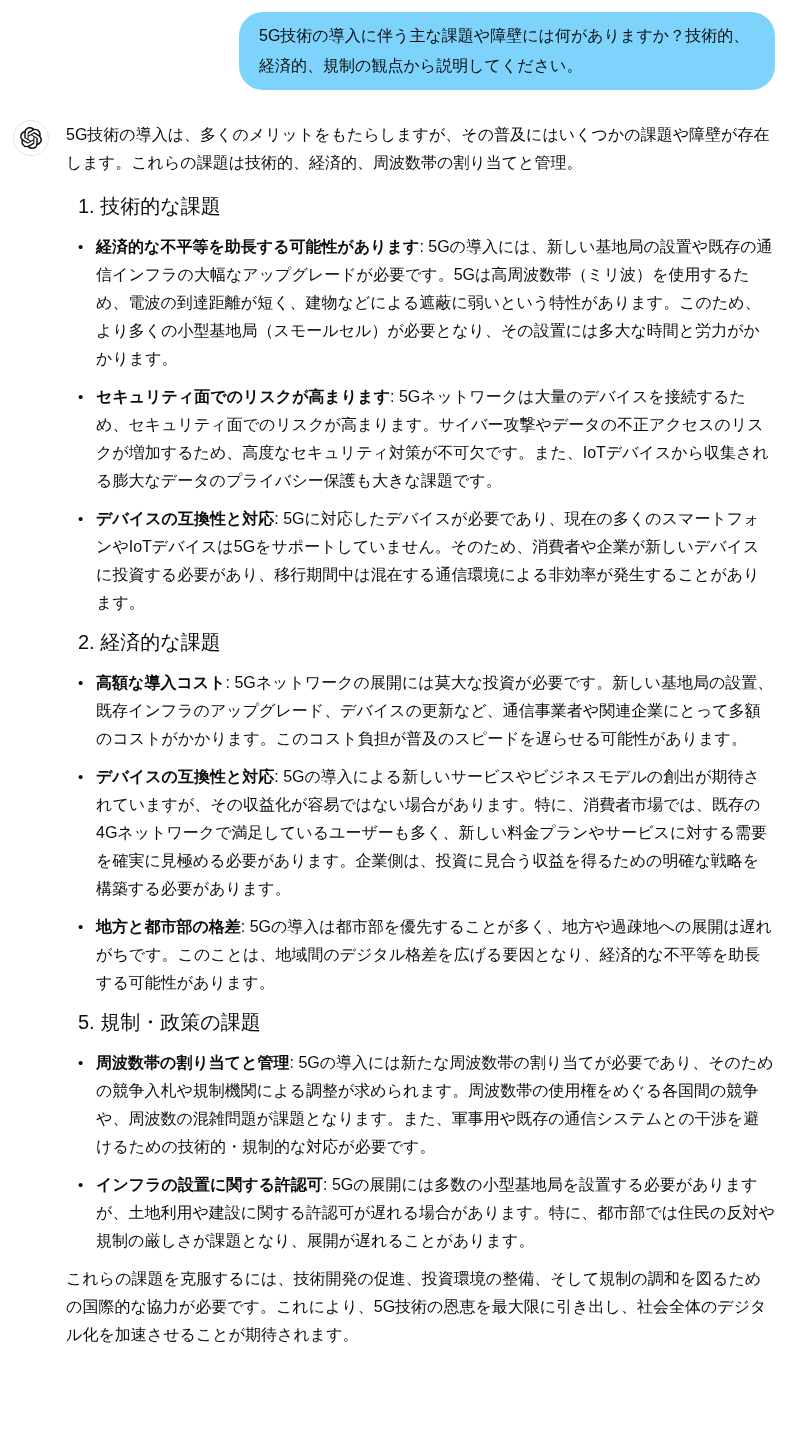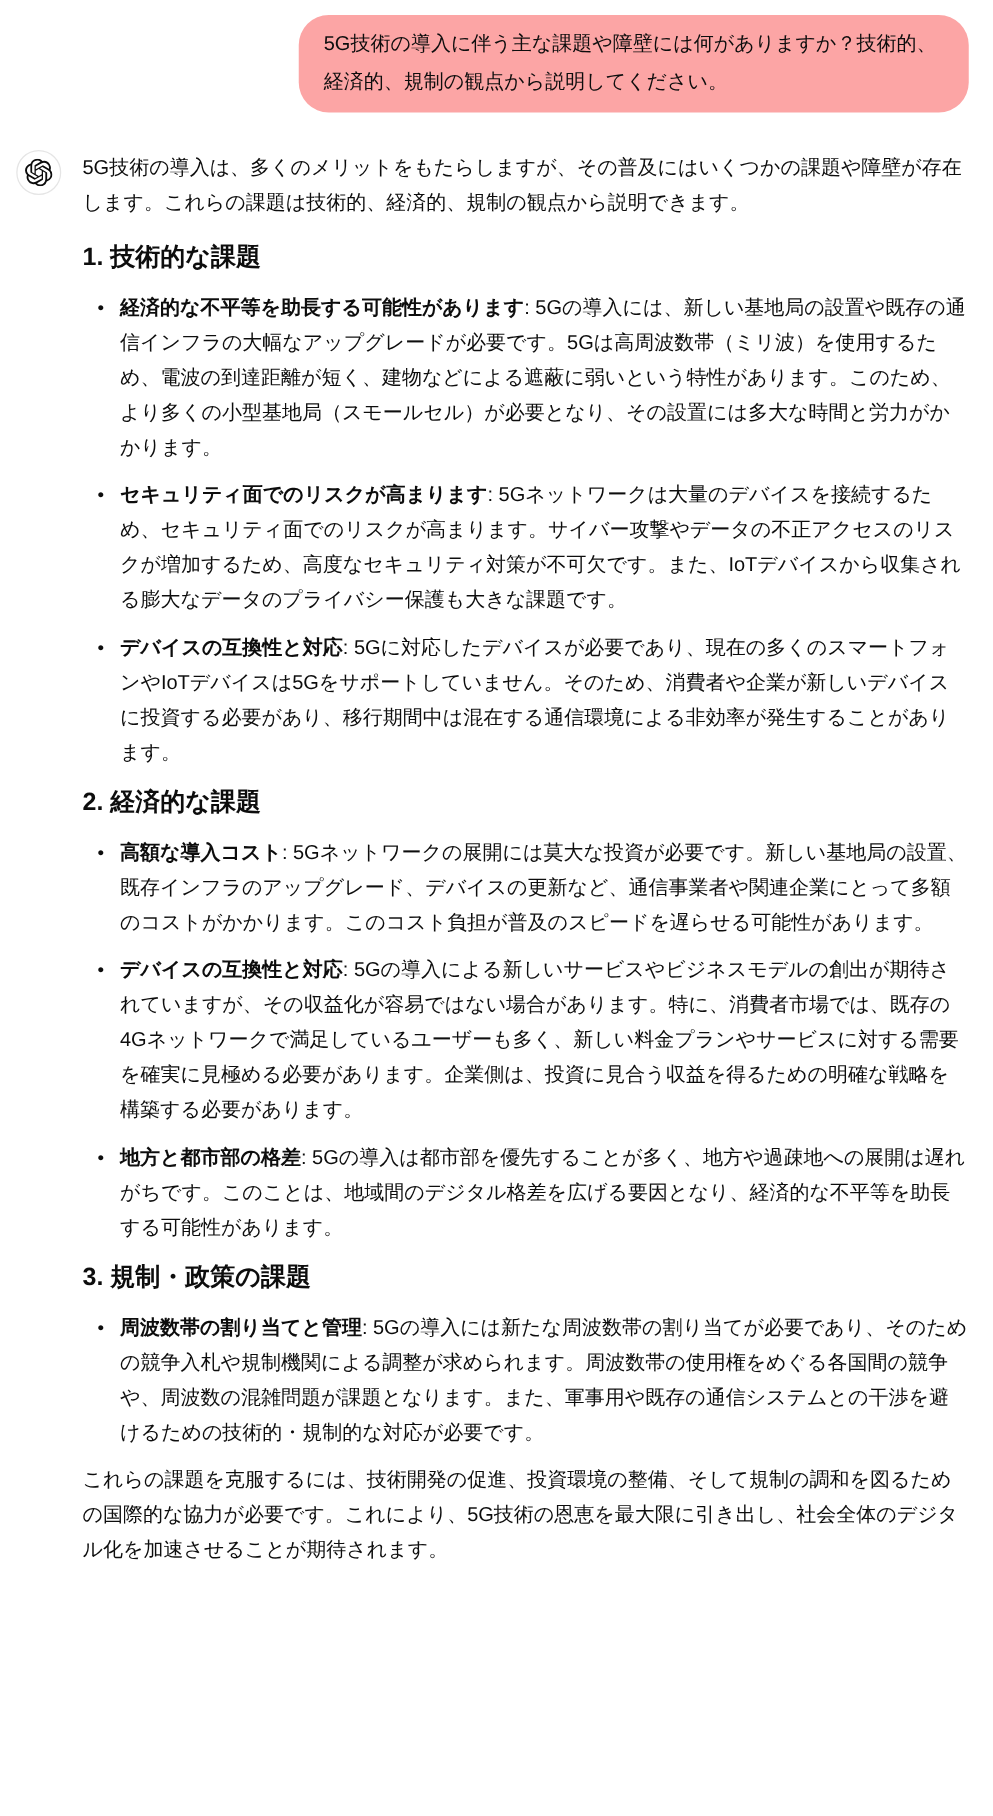--- a/index.html
+++ b/index.html
@@ -15,21 +15,21 @@
   }
   .page { width: 794px; min-height: 1453px; padding: 0; }
 
   
   .user-row {
     display: flex;
     justify-content: flex-end;
     padding: 12px 19px 0 120px;
   }
   .user-bubble {
-    background: #fca5a5;
+    background: #7dd3fc;
     border-radius: 24px;
     padding: 9px 20px;
     max-width: 536px;
     line-height: 30px;
     color: #0d0d0d;
   }
 
   
   .assistant-row {
     display: flex;
@@ -52,22 +52,22 @@
   .avatar svg { width: 22px; height: 22px; display: block; }
 
   .content { flex: 1; min-width: 0; }
 
   .content p { margin: 0 0 14px; }
   .content p.intro { margin-top: 3px; }
 
   .content h3 {
     font-size: 20px;
     line-height: 30px;
-    font-weight: 700;
-    margin: 10px 0 12px;
+    font-weight: 400;
+    margin: 10px 12px 12px;
   }
 
   .content ul {
     list-style: none;
     margin: 0 0 8px;
     padding: 0 0 0 30px;
   }
   .content li {
     position: relative;
     margin-bottom: 10px;
@@ -100,21 +100,21 @@
     <div class="avatar">
       <span>
         <svg viewBox="0 0 24 24" fill="#0d0d0d" xmlns="http://www.w3.org/2000/svg" aria-hidden="true">
           <path d="M22.2819 9.8211a5.9847 5.9847 0 0 0-.5157-4.9108 6.0462 6.0462 0 0 0-6.5098-2.9A6.0651 6.0651 0 0 0 4.9807 4.1818a5.9847 5.9847 0 0 0-3.9977 2.9 6.0462 6.0462 0 0 0 .7427 7.0966 5.98 5.98 0 0 0 .511 4.9107 6.051 6.051 0 0 0 6.5146 2.9001A5.9847 5.9847 0 0 0 13.2599 24a6.0557 6.0557 0 0 0 5.7718-4.2058 5.9894 5.9894 0 0 0 3.9977-2.9001 6.0557 6.0557 0 0 0-.7475-7.073zm-9.022 12.6081a4.4755 4.4755 0 0 1-2.8764-1.0408l.1419-.0804 4.7783-2.7582a.7948.7948 0 0 0 .3927-.6813v-6.7369l2.02 1.1686a.071.071 0 0 1 .038.052v5.5826a4.504 4.504 0 0 1-4.4945 4.4944zm-9.6607-4.1254a4.4708 4.4708 0 0 1-.5346-3.0137l.142.0852 4.783 2.7582a.7712.7712 0 0 0 .7806 0l5.8428-3.3685v2.3324a.0804.0804 0 0 1-.0332.0615L9.74 19.9502a4.4992 4.4992 0 0 1-6.1408-1.6464zM2.3408 7.8956a4.485 4.485 0 0 1 2.3655-1.9728V11.6a.7664.7664 0 0 0 .3879.6765l5.8144 3.3543-2.0201 1.1685a.0757.0757 0 0 1-.071 0l-4.8303-2.7865A4.504 4.504 0 0 1 2.3408 7.8956zm16.5963 3.8558L13.1038 8.364 15.1192 7.2a.0757.0757 0 0 1 .071 0l4.8303 2.7913a4.4944 4.4944 0 0 1-.6765 8.1042v-5.6772a.79.79 0 0 0-.407-.667zm2.0107-3.0231l-.142-.0852-4.7735-2.7818a.7759.7759 0 0 0-.7854 0L9.409 9.2297V6.8974a.0662.0662 0 0 1 .0284-.0615l4.8303-2.7866a4.4992 4.4992 0 0 1 6.6802 4.66zM8.3065 12.863l-2.02-1.1638a.0804.0804 0 0 1-.038-.0567V6.0742a4.4992 4.4992 0 0 1 7.3757-3.4537l-.142.0805L8.704 5.459a.7948.7948 0 0 0-.3927.6813zm1.0976-2.3654l2.602-1.4998 2.6069 1.4998v2.9994l-2.5974 1.4997-2.6067-1.4997z"></path>
         </svg>
       </span>
     </div>
 
     <div class="content">
 
-      <p class="intro">5G技術の導入は、多くのメリットをもたらしますが、その普及にはいくつかの課題や障壁が存在します。これらの課題は技術的、経済的、規制の観点から説明できます。</p>
+      <p class="intro">5G技術の導入は、多くのメリットをもたらしますが、その普及にはいくつかの課題や障壁が存在します。これらの課題は技術的、経済的、周波数帯の割り当てと管理。</p>
 
       <h3>1. 技術的な課題</h3>
       <ul>
         <li>
           <span class="b">経済的な不平等を助長する可能性があります</span><span>: 5Gの導入には、新しい基地局の設置や既存の通信インフラの大幅なアップグレードが必要です。5Gは高周波数帯（ミリ波）を使用するため、電波の到達距離が短く、建物などによる遮蔽に弱いという特性があります。このため、より多くの小型基地局（スモールセル）が必要となり、その設置には多大な時間と労力がかかります。</span>
         </li>
         <li>
           <span class="b">セキュリティ面でのリスクが高まります</span><span>: 5Gネットワークは大量のデバイスを接続するため、セキュリティ面でのリスクが高まります。サイバー攻撃やデータの不正アクセスのリスクが増加するため、高度なセキュリティ対策が不可欠です。また、IoTデバイスから収集される膨大なデータのプライバシー保護も大きな課題です。</span>
         </li>
         <li>
@@ -128,24 +128,27 @@
           <span class="b">高額な導入コスト</span><span>: 5Gネットワークの展開には莫大な投資が必要です。新しい基地局の設置、既存インフラのアップグレード、デバイスの更新など、通信事業者や関連企業にとって多額のコストがかかります。このコスト負担が普及のスピードを遅らせる可能性があります。</span>
         </li>
         <li>
           <span class="b">デバイスの互換性と対応</span><span>: 5Gの導入による新しいサービスやビジネスモデルの創出が期待されていますが、その収益化が容易ではない場合があります。特に、消費者市場では、既存の4Gネットワークで満足しているユーザーも多く、新しい料金プランやサービスに対する需要を確実に見極める必要があります。企業側は、投資に見合う収益を得るための明確な戦略を構築する必要があります。</span>
         </li>
         <li>
           <span class="b">地方と都市部の格差</span><span>: 5Gの導入は都市部を優先することが多く、地方や過疎地への展開は遅れがちです。このことは、地域間のデジタル格差を広げる要因となり、経済的な不平等を助長する可能性があります。</span>
         </li>
       </ul>
 
-      <h3>3. 規制・政策の課題</h3>
+      <h3>5. 規制・政策の課題</h3>
       <ul>
         <li>
           <span class="b">周波数帯の割り当てと管理</span><span>: 5Gの導入には新たな周波数帯の割り当てが必要であり、そのための競争入札や規制機関による調整が求められます。周波数帯の使用権をめぐる各国間の競争や、周波数の混雑問題が課題となります。また、軍事用や既存の通信システムとの干渉を避けるための技術的・規制的な対応が必要です。</span>
+        </li>
+        <li>
+          <span class="b">インフラの設置に関する許認可</span><span>: 5Gの展開には多数の小型基地局を設置する必要がありますが、土地利用や建設に関する許認可が遅れる場合があります。特に、都市部では住民の反対や規制の厳しさが課題となり、展開が遅れることがあります。</span>
         </li>
       </ul>
 
       <p class="closing">これらの課題を克服するには、技術開発の促進、投資環境の整備、そして規制の調和を図るための国際的な協力が必要です。これにより、5G技術の恩恵を最大限に引き出し、社会全体のデジタル化を加速させることが期待されます。</p>
 
     </div>
   </div>
 </div>
 
 </body></html>

